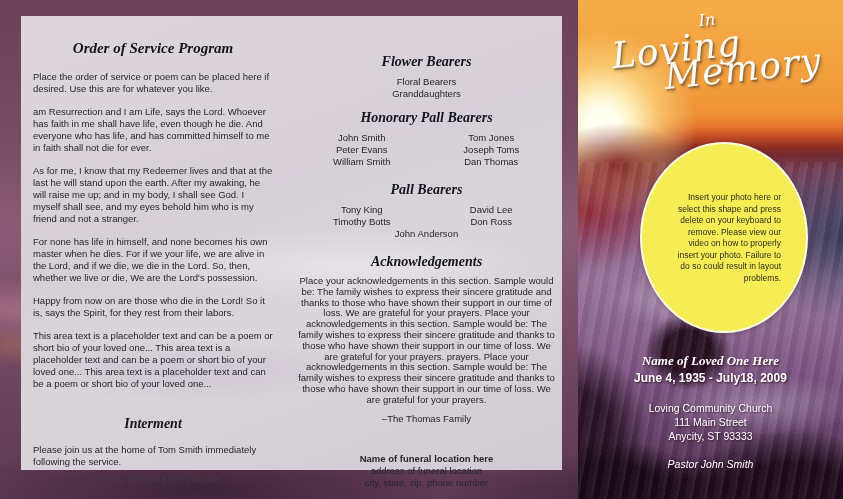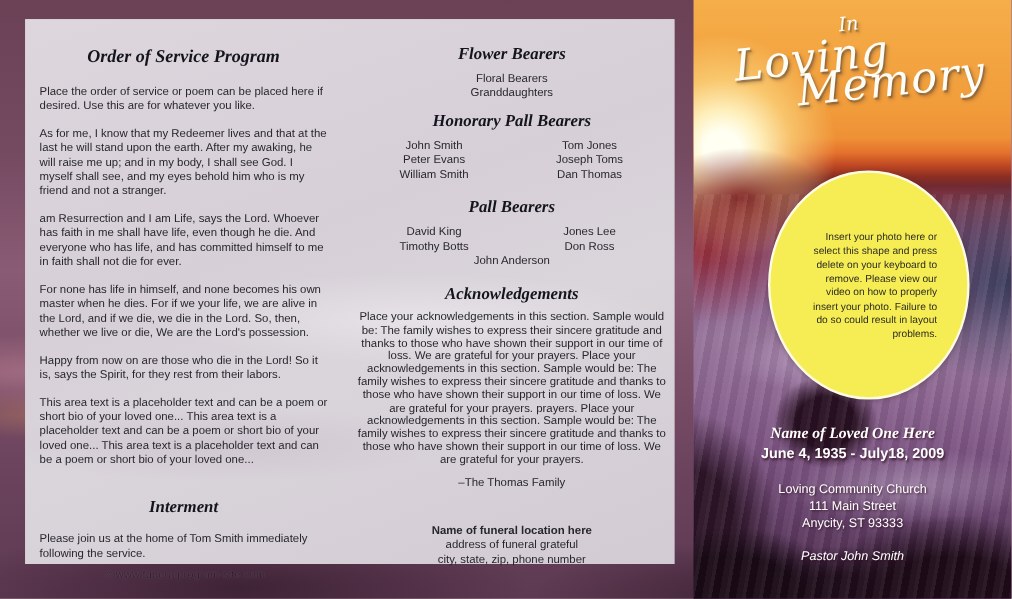--- a/index.html
+++ b/index.html
@@ -22,21 +22,21 @@
   .inside{
     position:absolute; left:21px; top:16px; width:541px; height:454px;
     background-color:#d8d1d8;
     background-image:
       radial-gradient(ellipse 300px 55px at 60% 55%, rgba(255,255,255,.35), rgba(255,255,255,0) 70%),
       radial-gradient(ellipse 260px 45px at 30% 78%, rgba(196,184,198,.45), rgba(196,184,198,0) 70%),
       linear-gradient(160deg,#ddd6dd 0%,#d6cfd7 40%,#dad4db 60%,#d2cbd3 100%);
     display:flex;
   }
   .page-left{ width:262px; padding:24px 10px 0 12px; }
-  .page-mid{ flex:1; padding:22px 6px 0 14px; }
+  .page-mid{ flex:1; padding:38px 6px 0 14px; }
 
   .serif-head{
     font-family:"Liberation Serif","DejaVu Serif",serif;
     font-weight:bold; font-style:italic; color:#14141c;
     text-align:center;
   }
   .page-left .serif-head.main{ font-size:15px; margin-bottom:14px; }
   .page-left p{
     font-size:9.5px; line-height:12px; 
     color:#26262c; margin-bottom:11px;
@@ -136,22 +136,22 @@
 </head>
 <body>
 
 <div class="stage">
 
   <div class="inside">
 
     <div class="page-left">
       <div class="serif-head main">Order of Service Program</div>
       <p>Place the order of service or poem can be placed here if desired. Use this are for whatever you like.</p>
+      <p>am Resurrection and I am Life, says the Lord. Whoever has faith in me shall have life, even though he die. And everyone who has life, and has committed himself to me in faith shall not die for ever.</p>
       <p>As for me, I know that my Redeemer lives and that at the last he will stand upon the earth. After my awaking, he will raise me up; and in my body, I shall see God. I myself shall see, and my eyes behold him who is my friend and not a stranger.</p>
-      <p>am Resurrection and I am Life, says the Lord. Whoever has faith in me shall have life, even though he die. And everyone who has life, and has committed himself to me in faith shall not die for ever.</p>
       <p>For none has life in himself, and none becomes his own master when he dies. For if we your life, we are alive in the Lord, and if we die, we die in the Lord. So, then, whether we live or die, We are the Lord's possession.</p>
       <p>Happy from now on are those who die in the Lord! So it is, says the Spirit, for they rest from their labors.</p>
       <p>This area text is a placeholder text and can be a poem or short bio of your loved one... This area text is a placeholder text and can be a poem or short bio of your loved one... This area text is a placeholder text and can be a poem or short bio of your loved one...</p>
       <div class="serif-head interment-head">Interment</div>
       <p>Please join us at the home of Tom Smith immediately following the service.</p>
     </div>
 
     <div class="page-mid">
       <div class="serif-head">Flower Bearers</div>
       <div class="lines">Floral Bearers</div>
@@ -164,35 +164,35 @@
         <span>Tom Jones</span>
         <span>Peter Evans</span>
         <span>Joseph Toms</span>
         <span>William Smith</span>
         <span>Dan Thomas</span>
       </div>
       <div class="gap14"></div>
 
       <div class="serif-head">Pall Bearers</div>
       <div class="name-grid">
-        <span>David King</span>
-        <span>Jones Lee</span>
+        <span>Tony King</span>
+        <span>David Lee</span>
         <span>Timothy Botts</span>
         <span>Don Ross</span>
       </div>
       <div class="lines">John Anderson</div>
       <div class="gap14"></div>
 
       <div class="serif-head">Acknowledgements</div>
       <p class="ack-text">Place your acknowledgements in this section. Sample would be: The family wishes to express their sincere gratitude and thanks to those who have shown their support in our time of loss. We are grateful for your prayers. Place your acknowledgements in this section. Sample would be: The family wishes to express their sincere gratitude and thanks to those who have shown their support in our time of loss. We are grateful for your prayers. prayers. Place your acknowledgements in this section. Sample would be: The family wishes to express their sincere gratitude and thanks to those who have shown their support in our time of loss. We are grateful for your prayers.</p>
       <p class="signature">–The Thomas Family</p>
 
       <div class="location">
         <div class="loc-name">Name of funeral location here</div>
-        <div>address of funeral grateful</div>
+        <div>address of funeral location</div>
         <div>city, state, zip, phone number</div>
       </div>
     </div>
   </div>
 
   <div class="copyright">© www.funeralprogram-site.com</div>
 
   <div class="cover">
 
     <div class="script">

